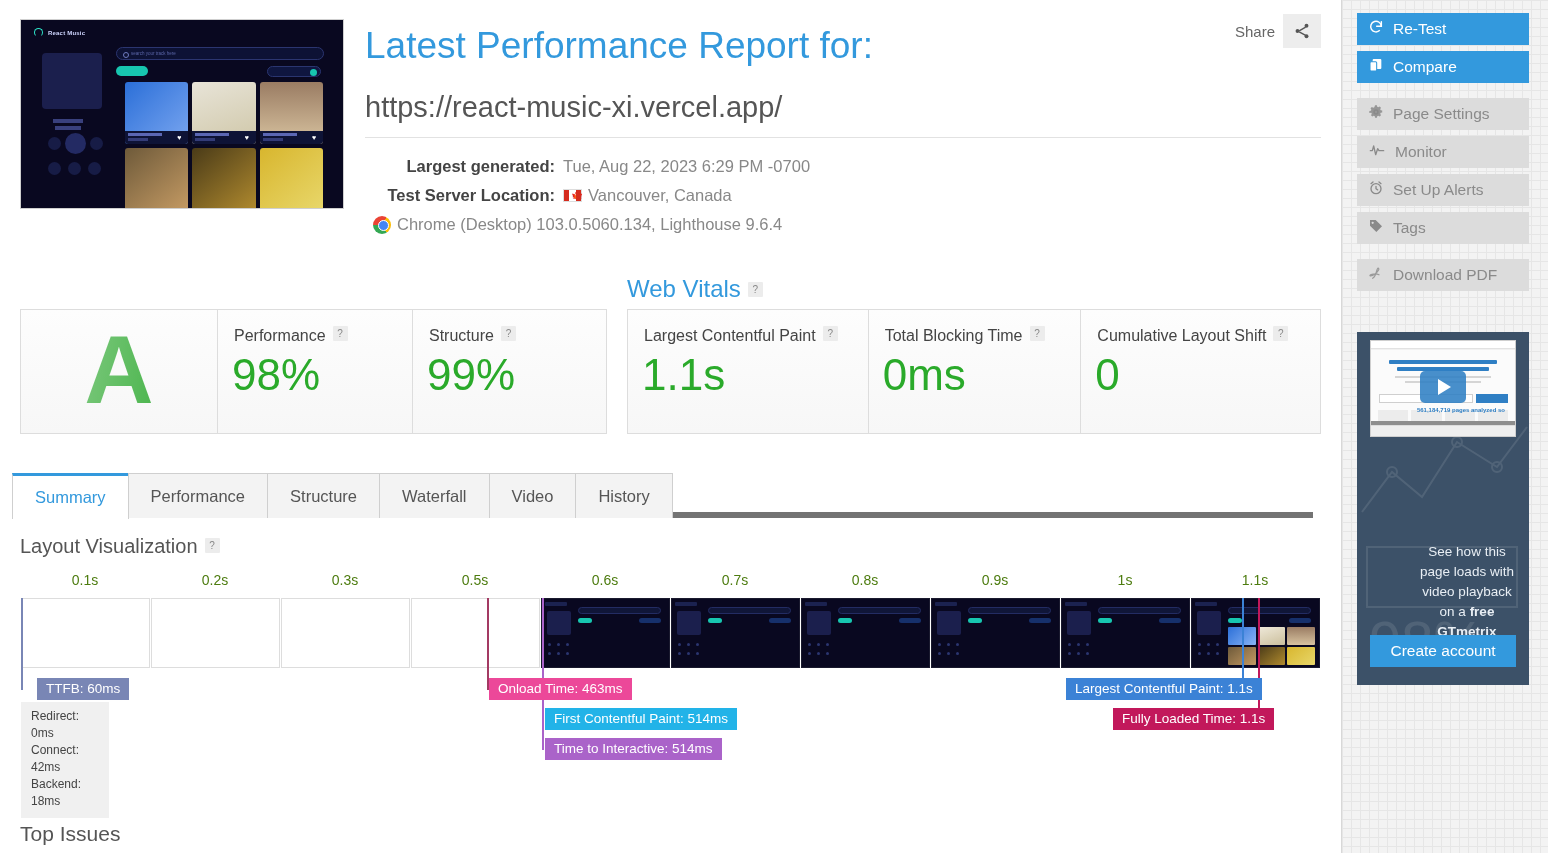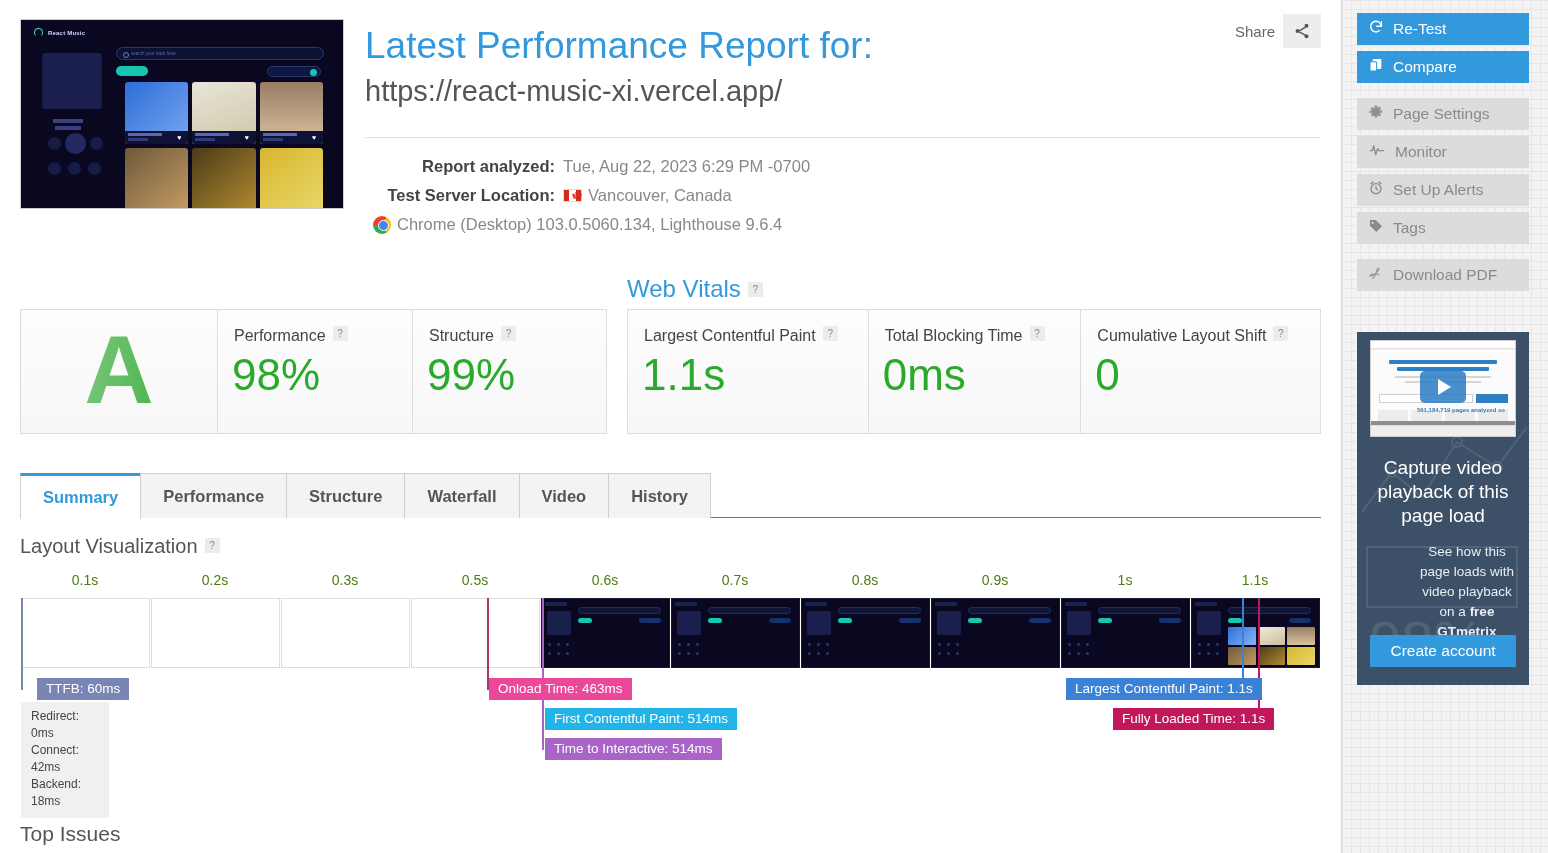--- a/index.html
+++ b/index.html
@@ -69,21 +69,21 @@
   .share-label { font-size: 15px; color: #666; }
   .share-btn {
     width: 38px; height: 34px; background: #ededed; display: flex; align-items: center; justify-content: center;
     cursor: pointer;
   }
 
   .title-block { position: absolute; left: 365px; top: 22px; right: 20px; }
   h1.report-title {
     margin: 0; font-size: 37px; line-height: 48px; font-weight: normal; color: #3399dd;
   }
-  .report-url { margin-top: 2px; font-size: 29px; line-height: 38px; color: #555; }
+  .report-url { margin-top: 18px; font-size: 29px; line-height: 38px; color: #555; }
   .hr { position: absolute; left: 365px; top: 137px; width: 956px; height: 1px; background: #e2e2e2; }
 
   .meta { position: absolute; left: 365px; top: 152px; font-size: 16.5px; line-height: 29px; }
   .meta-row { display: flex; }
   .meta-k { width: 190px; text-align: right; color: #444; font-weight: bold; }
   .meta-v { margin-left: 8px; color: #888; display: flex; align-items: center; gap: 6px; }
   .flag-ca {
     display: inline-block; width: 19px; height: 13px; background: #fff; position: relative; vertical-align: -2px;
     border: 1px solid #ddd;
   }
@@ -108,21 +108,21 @@
 
   .grade-letter {
     font-size: 96px; line-height: 96px; font-weight: bold; text-align: center; padding-top: 12px;
     background: linear-gradient(100deg, #9fd6a0, #2aa82c);
     -webkit-background-clip: text; background-clip: text; color: transparent;
   }
   .cell-label { position: absolute; left: 16px; top: 16px; font-size: 16px; color: #444; white-space: nowrap; }
   .cell-value { position: absolute; left: 14px; top: 36px; font-size: 44px; line-height: 58px; color: #2aaa2a; font-weight: normal; }
 
   
-  .tabs { position: absolute; left: 20px; top: 473px; width: 1301px; height: 45px; border-bottom: 1px solid #737373; display: flex; font-weight: bold; }
+  .tabs { position: absolute; left: 12px; top: 473px; width: 1301px; height: 45px; border-bottom: 6px solid #737373; display: flex; }
   .tab {
     height: 45px; padding: 0 22px; display: flex; align-items: center; justify-content: center;
     font-size: 16.5px; color: #555; background: #f3f3f3; border: 1px solid #cfcfcf; border-bottom: none;
     margin-right: -1px; cursor: pointer;
   }
   .tab.active { background: #fff; color: #3399dd; border-top: 3px solid #3399dd; height: 46px; margin-bottom: -1px; }
 
   
   .sv-head { position: absolute; left: 20px; top: 535px; font-size: 20px; color: #555; }
   .sv { position: absolute; left: 21px; top: 572px; width: 1300px; }
@@ -269,21 +269,21 @@
     </div>
 
     <div class="title-block">
       <h1 class="report-title">Latest Performance Report for:</h1>
       <div class="report-url">https://react-music-xi.vercel.app/</div>
     </div>
     <div class="hr"></div>
 
     <div class="meta">
       <div class="meta-row">
-        <span class="meta-k">Report analyzed:</span>
+        <span class="meta-k">Largest generated:</span>
         <span class="meta-v">Tue, Aug 22, 2023 6:29 PM -0700</span>
       </div>
       <div class="meta-row">
         <span class="meta-k">Test Server Location:</span>
         <span class="meta-v">
           <span class="flag-ca">
               <span class="flag-leaf">🍁</span>
             </span>
           <span>Vancouver, Canada</span>
         </span>
@@ -589,20 +589,19 @@
             <div></div>
             <div></div>
           </div>
         <div class="pv-count">561,184,719 pages analyzed so</div>
       </div>
       <div class="pv-bar"></div>
       <div class="pv-foot"></div>
       <div class="pv-play"></div>
     </div>
 
-    <div class="promo-h">Capture video playback of this page load</div>
     <div class="promo-p">
       <span>See how this page loads with video playback on a </span><b>free GTmetrix account</b><span>!</span>
     </div>
     <div class="promo-cta">Create account</div>
   </div>
 
 </div>
 
 </body></html>

